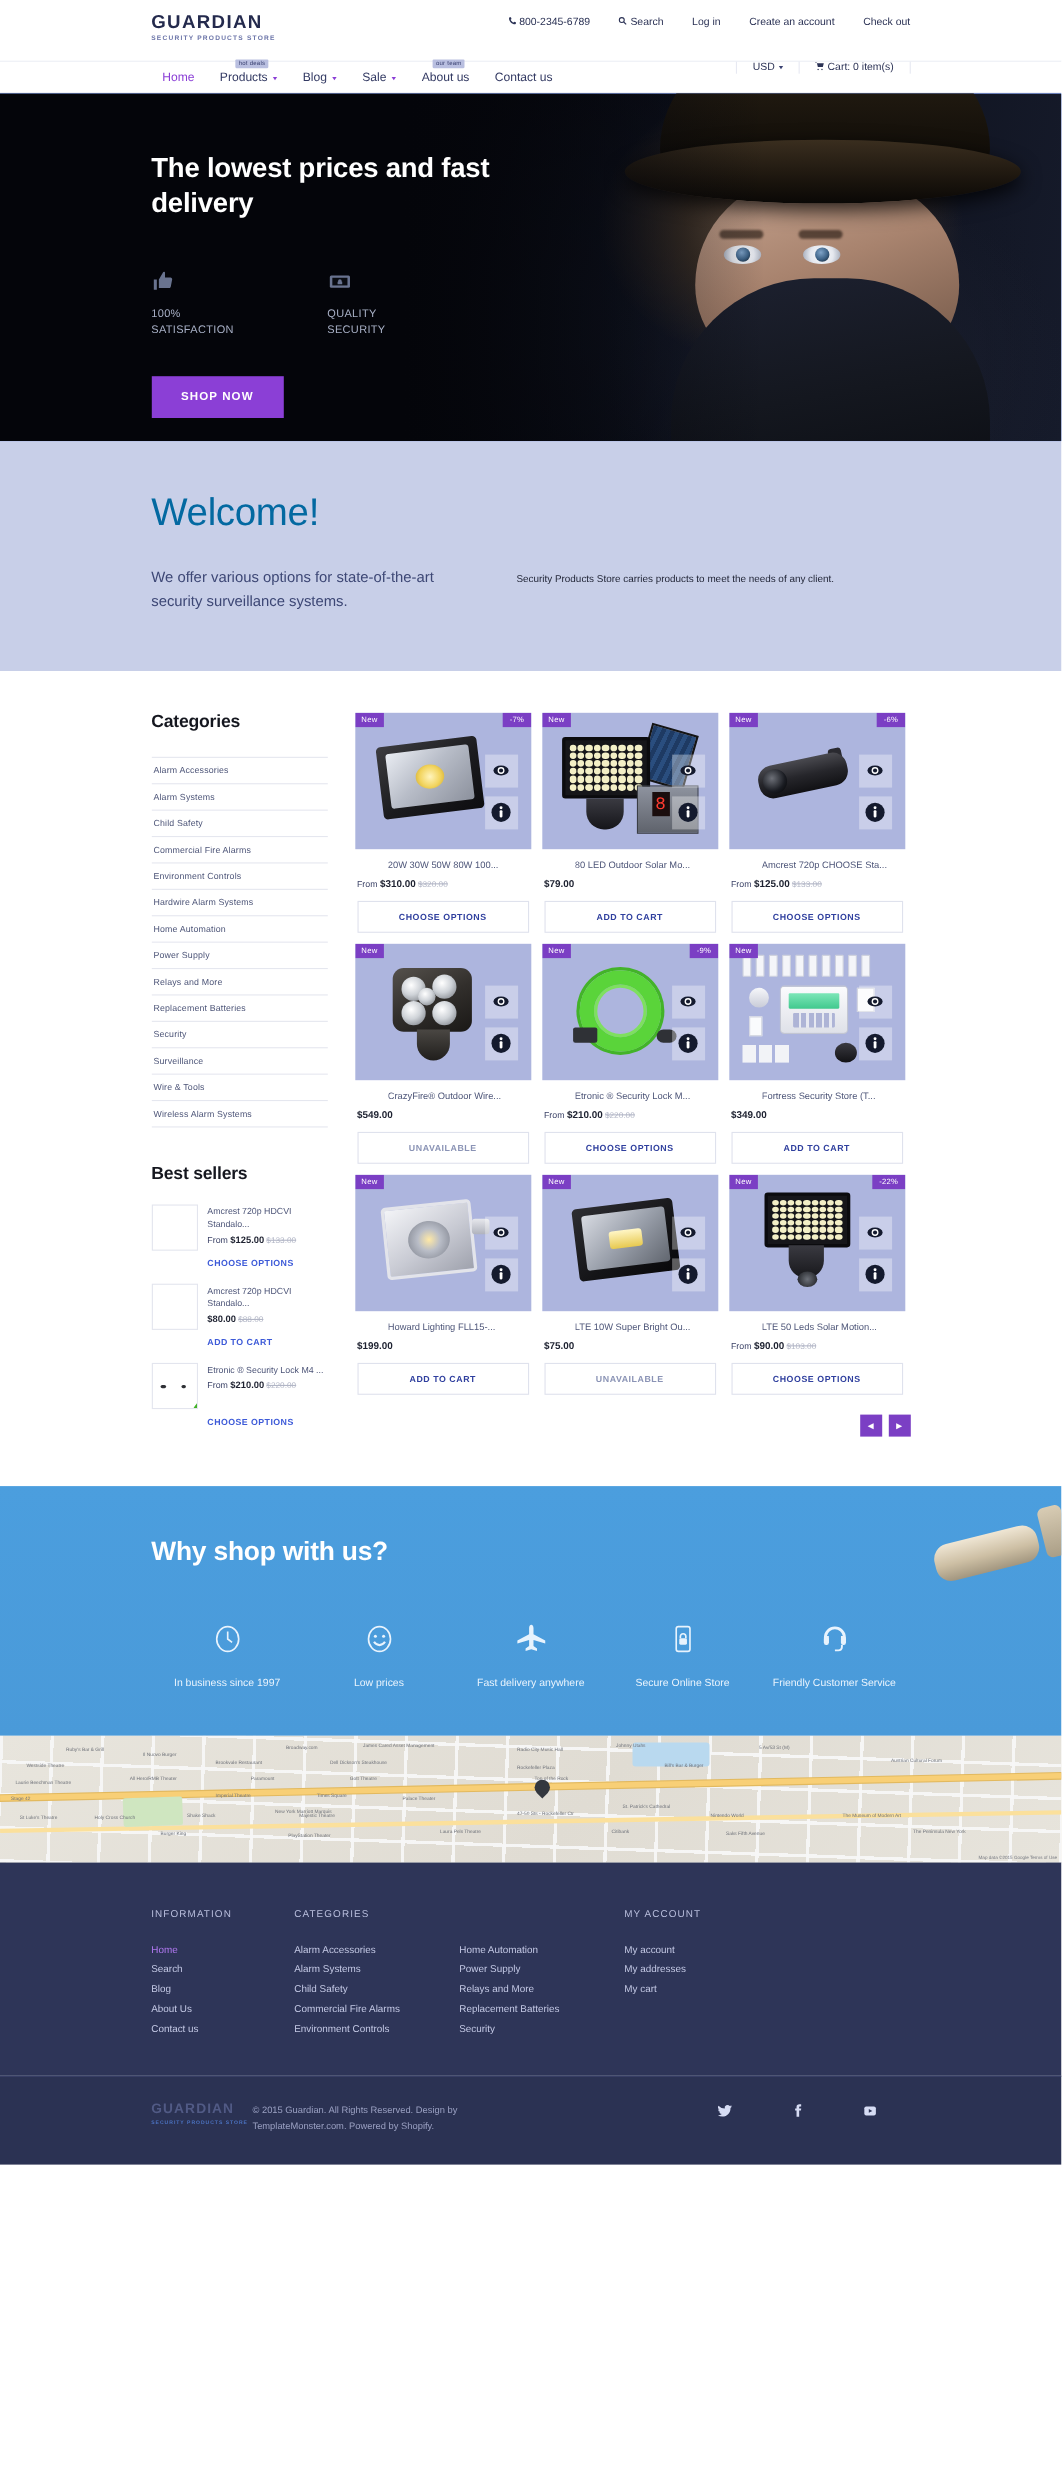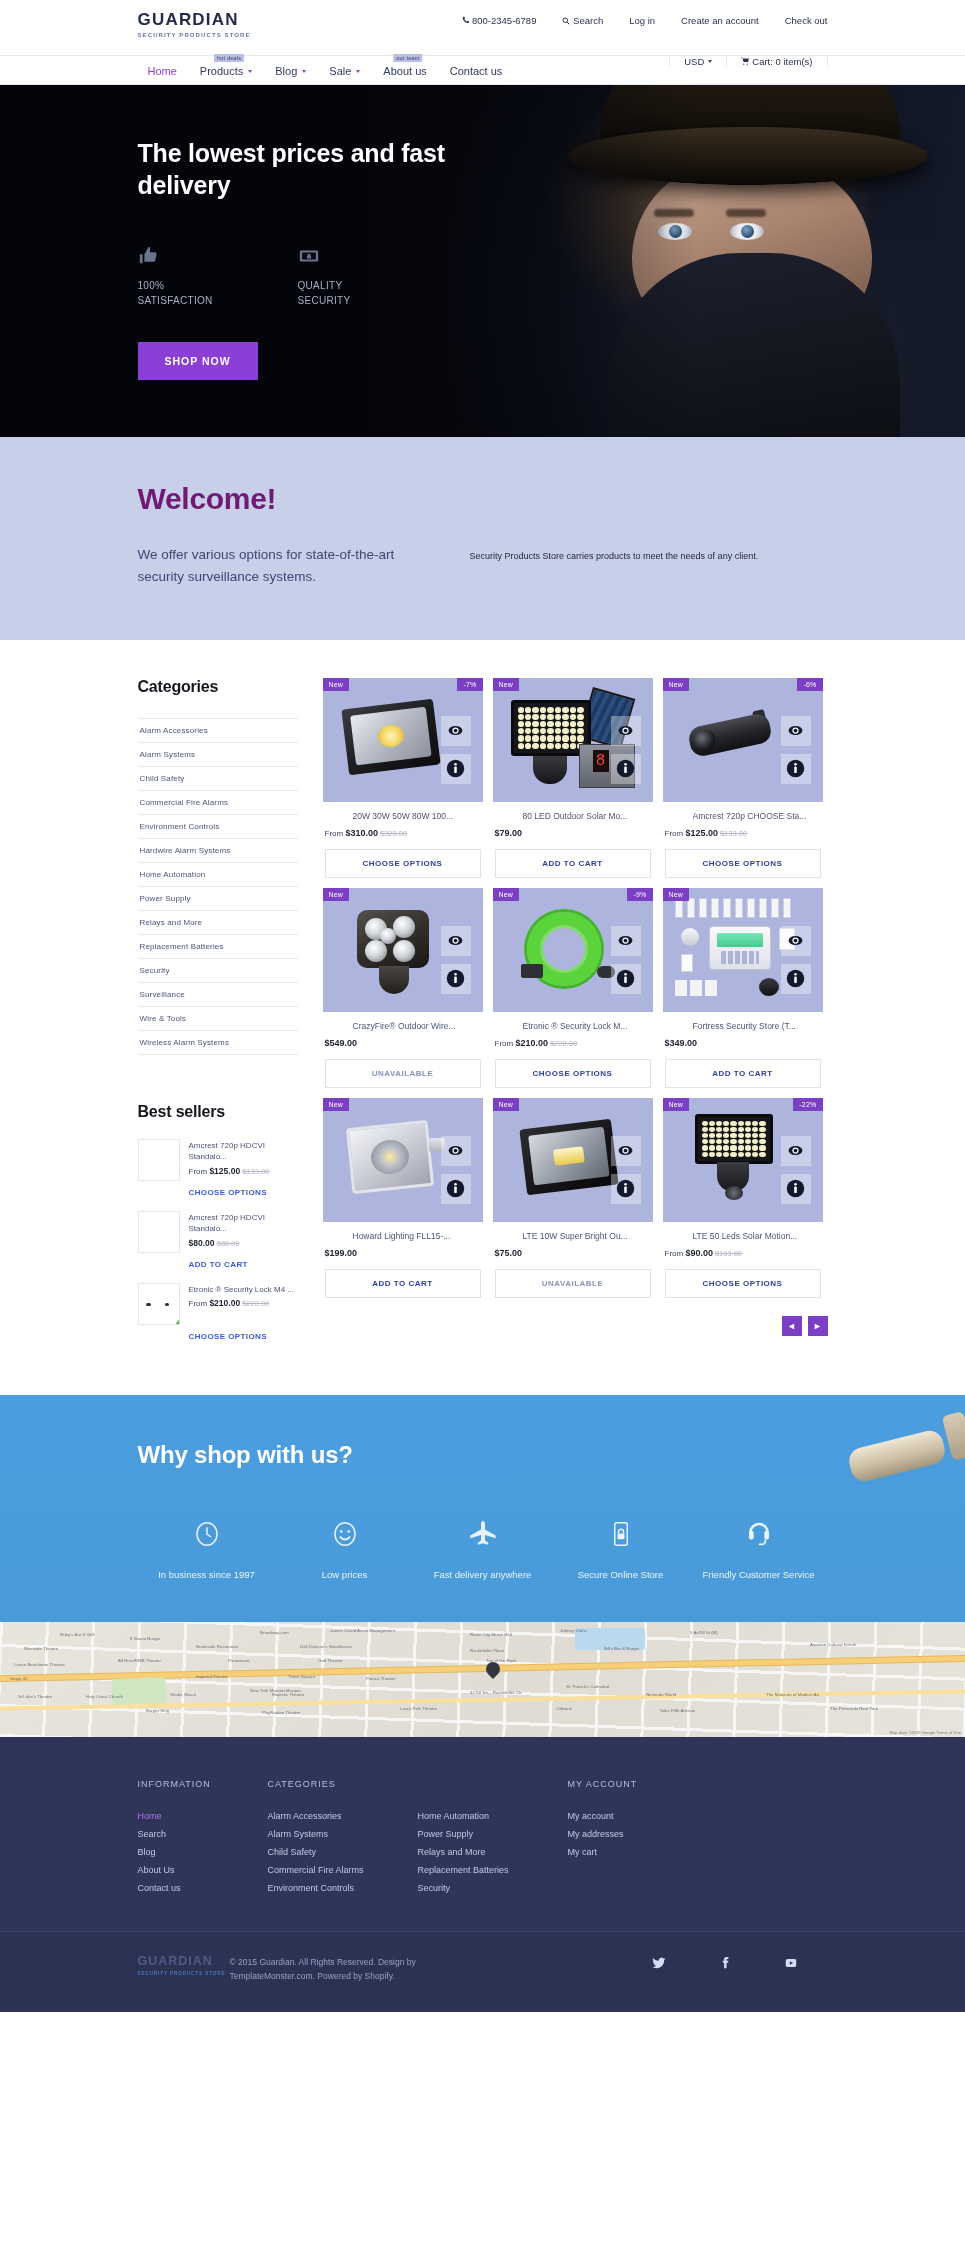--- a/index.html
+++ b/index.html
@@ -58,21 +58,21 @@
     position:absolute; right:0; top:0; height:30px; display:flex; align-items:flex-start;margin-left:22px;
   }
   .nav-right > * {
     display:flex; align-items:center; padding:0 14px; font-size:9.5px;
     color:#2b3255; text-decoration:none; border-left:1px solid #e7e9f2; white-space:nowrap;
   }
   .nav-right > *:last-child { border-right:1px solid #e7e9f2; }
 
   
   .hero {
-    height:352px; position:relative; overflow:hidden;
+    height:316px; position:relative; overflow:hidden;
     background:#1d4ed8;
   }
   .hero-photo {
     position:absolute; inset:0;
     background:
       radial-gradient(ellipse 230px 180px at 710px 120px, #6f5a49 0%, #3a2f26 38%, rgba(20,17,15,0) 72%),
       radial-gradient(ellipse 300px 240px at 760px 250px, #1b1f2e 0%, rgba(8,9,14,0) 70%),
       radial-gradient(ellipse 420px 330px at 640px 200px, #121725 0%, rgba(5,6,10,0) 75%),
       linear-gradient(100deg, #050509 0%, #07080e 40%, #0c0f1a 66%, #161b2b 100%);
   }
@@ -131,39 +131,39 @@
   }
   .shop-now {
     display:inline-block; margin-top:34px; background:#8b3fd6; color:#fff;
     font-size:10.5px; font-weight:bold; letter-spacing:1px;
     padding:13px 27px; text-decoration:none; border:none; cursor:pointer;
     font-family:inherit;
   }
 
   
   .welcome { background:#c8cfe8; padding:45px 0 52px; }
-  .welcome h2 { font-size:30px; font-weight:bold; color:#701a75; letter-spacing:-.3px; }
+  .welcome h2 { font-size:35px; font-weight:normal; color:#0369a1; letter-spacing:-.3px; }
   .wel-cols { display:flex; gap:42px; margin-top:28px; }
   .wel-left {
     width:290px; font-size:13.5px; line-height:1.62; color:#3d4775;
   }
   .wel-right { flex:1; font-size:9px; line-height:1.85; color:#1e2233; padding-top:4px; }
   .wel-right p + p { margin-top:14px; }
 
   
   .main { background:#fff; padding:38px 0 40px; }
   .main .container { display:flex; gap:25px; align-items:flex-start; }
   .sidebar { width:160px; flex:none; }
   .side-title { font-size:16px; font-weight:bold; color:#15171f; letter-spacing:-.2px; }
   .cat-list { margin-top:22px; border-top:1px solid #e5e7ef; }
   .cat-item {
     display:block; font-size:8px; color:#4d5578; text-decoration:none;
     padding:7px 2px; border-bottom:1px solid #e5e7ef; letter-spacing:.15px;
   }
-  .best { margin-top:48px; }
+  .best { margin-top:34px; }
   .bs-list { margin-top:18px; }
   .bs-item { display:flex; gap:9px; margin-bottom:4px; }
   .bs-thumb {
     width:42px; height:42px; flex:none; border:1px solid #e3e5ee; background:#fff;
     position:relative; overflow:hidden;
   }
   .bs-info { flex:1; padding-top:1px; }
   .bs-name { font-size:8px; line-height:1.45; color:#4d5578; }
   .bs-price { font-size:8px; color:#3d4468; margin-top:3px; }
   .bs-price b { font-size:8.5px; color:#1d2130; }

